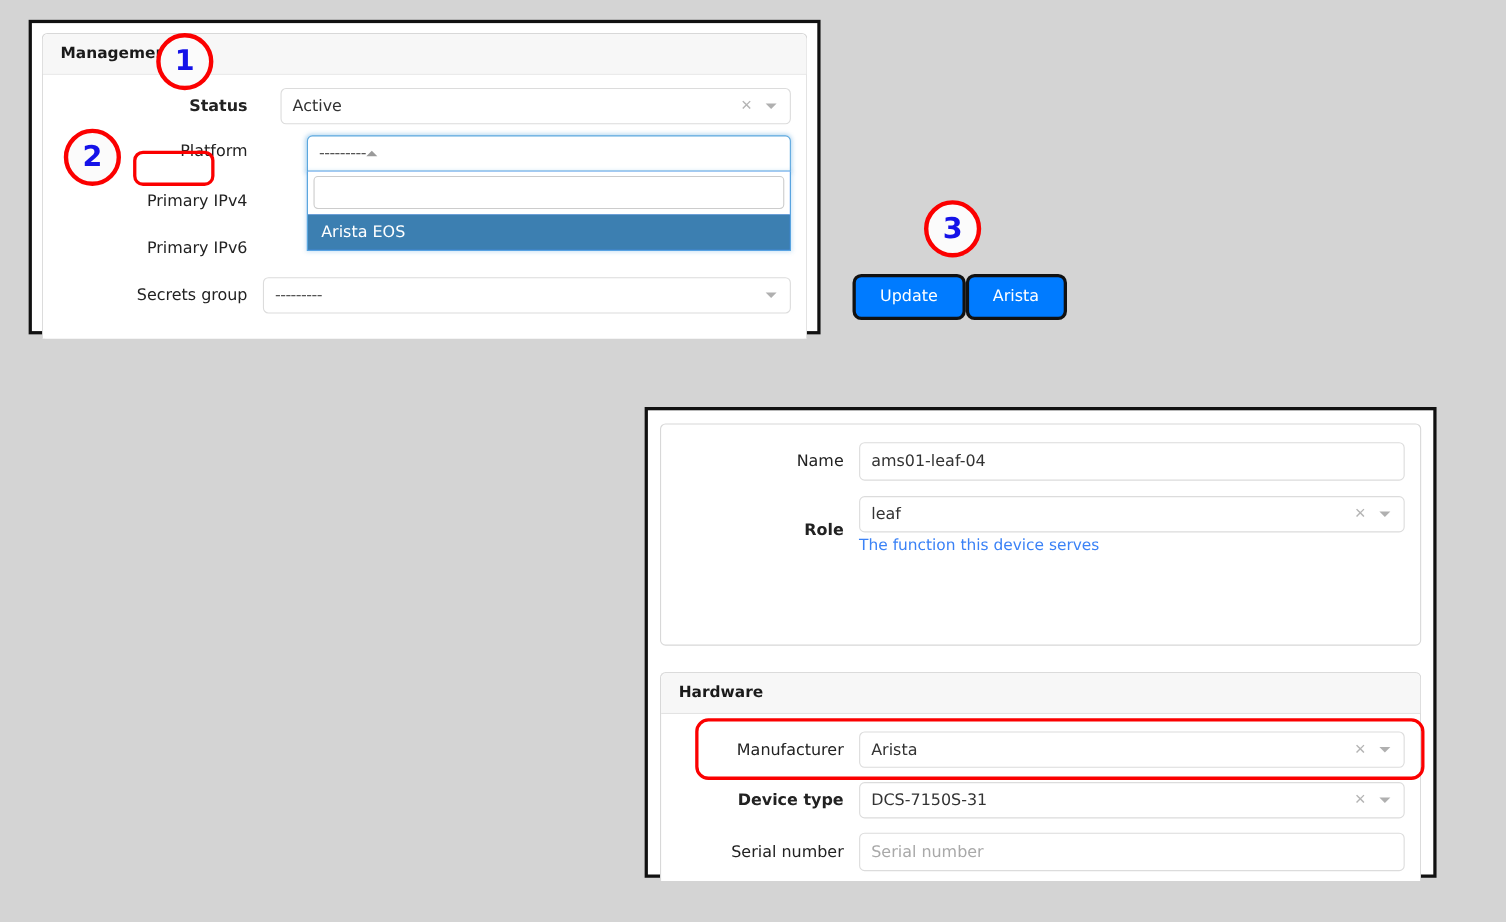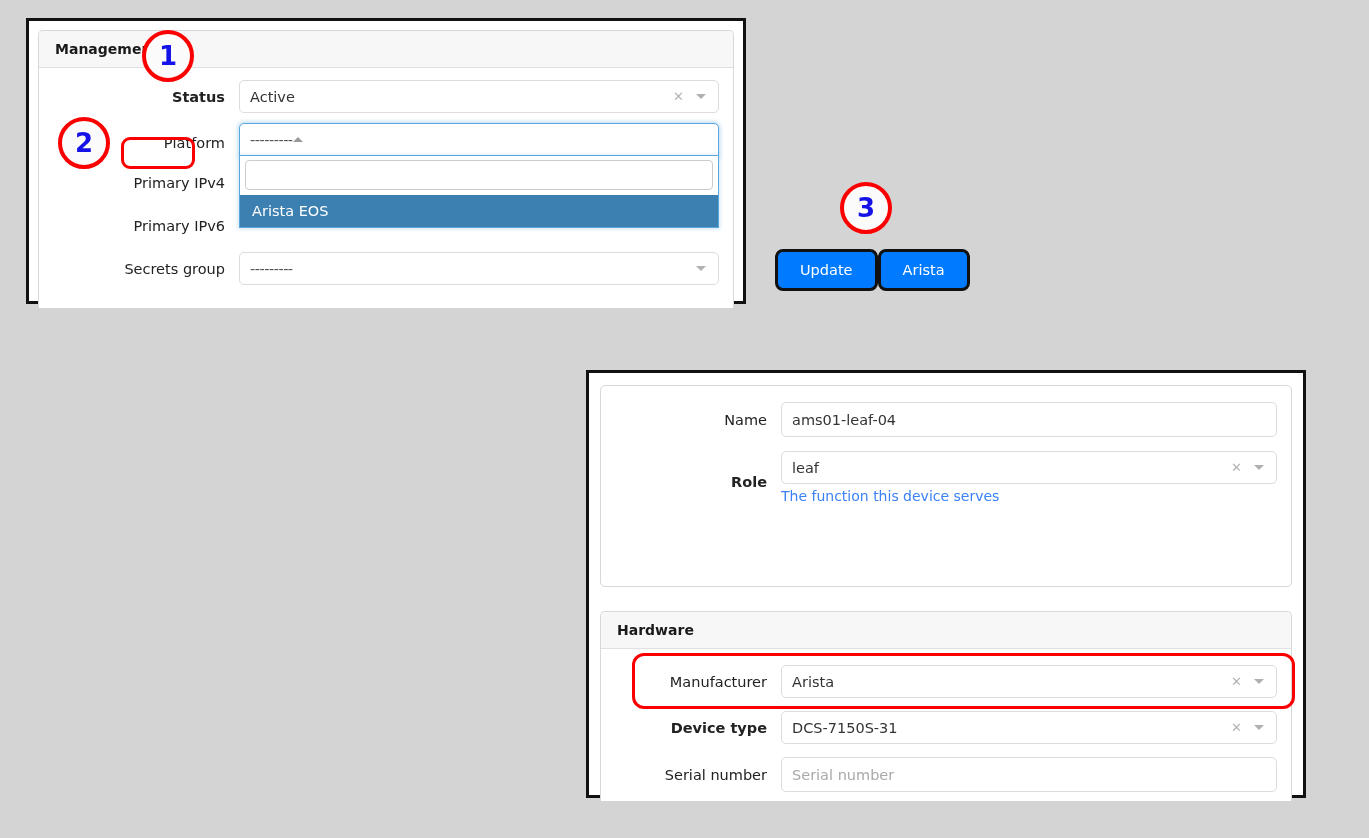--- a/index.html
+++ b/index.html
@@ -204,32 +204,32 @@
   <div class="blackframe" id="mgmt-panel">
 
     <div class="card" id="mgmt-card">
 
       <div class="card-header">
         <span>Management</span>
       </div>
 
       <div class="card-body" style="padding:12px 14px 10px 0;">
 
-        <div class="frow" style="margin-bottom:10px;">
+        <div class="frow" style="margin-bottom:10px;gap:16px;">
           <div class="flabel req" style="width:200px;">Status</div>
           <div class="fctrl">
             <div class="inputbox">
               <span class="val">Active</span>
               <span class="clear-x">✕</span>
               <span class="caret-down"></span>
             </div>
           </div>
         </div>
 
-        <div class="frow" style="margin-bottom:10px; align-items:center;">
+        <div class="frow" style="margin-bottom:10px; align-items:flex-start;gap:40px;">
           <div class="flabel" style="width:200px; padding-top:7px;">Platform</div>
           <div class="fctrl sel-open-wrap">
             <div class="sel-open-top">
               <span class="val dashes">---------</span>
               <span class="caret-up"></span>
             </div>
             <div class="sel-dropdown">
               <div class="sel-search-wrap">
                 <input class="sel-search" type="text" value="" style="">
               </div>

